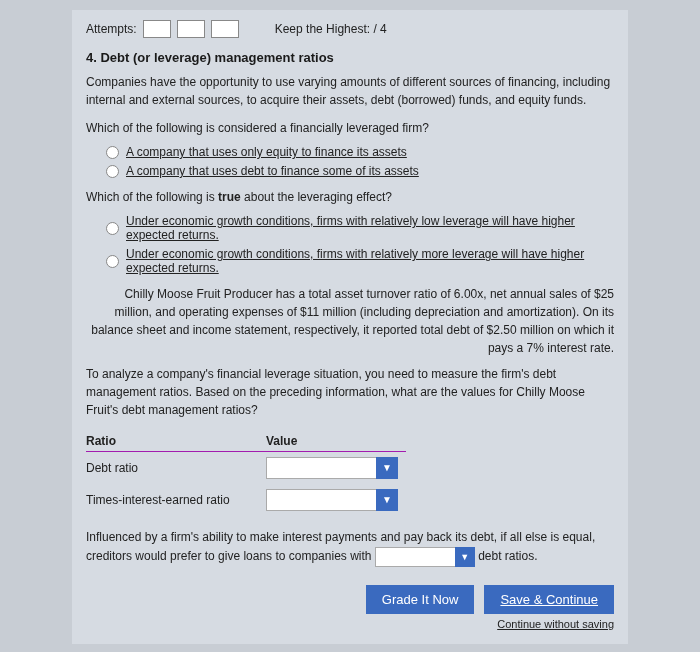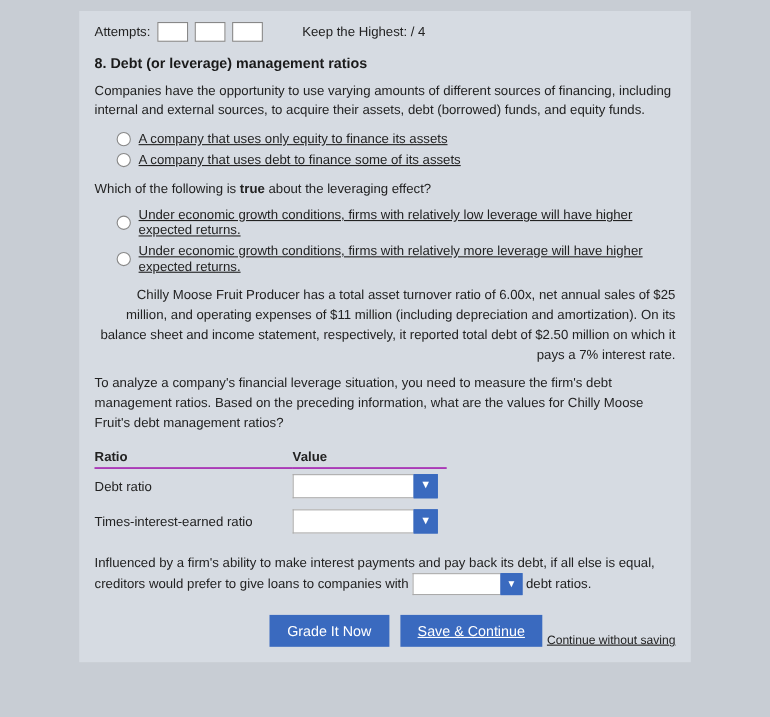--- a/index.html
+++ b/index.html
@@ -174,21 +174,21 @@
       border: 1px solid #3a6abf;
       display: flex;
       align-items: center;
       justify-content: center;
       cursor: pointer;
     }
     .footer-row {
       display: flex;
       justify-content: flex-end;
       align-items: flex-end;
-      flex-direction: row;
+      flex-direction: column;
       gap: 4px;
     }
     .footer-buttons {
       display: flex;
       gap: 10px;
       align-items: center;
     }
     .btn-grade {
       background: #3a6abf;
       color: #fff;
@@ -225,24 +225,25 @@
     <span class="attempts-label">Attempts:</span>
     <div class="attempt-box"></div>
     <div class="attempt-box"></div>
     <div class="attempt-box"></div>
     <span class="keep-highest">
       <span>Keep the Highest:</span>
       <span>/ 4</span>
     </span>
   </div>
 
-  <div class="section-title">8. Debt (or leverage) management ratios</div>
+  <div class="section-title">4. Debt (or leverage) management ratios</div>
 
   <div class="description">Companies have the opportunity to use varying amounts of different sources of financing, including internal and external sources, to acquire their assets, debt (borrowed) funds, and equity funds.</div>
 
+  <div class="question-text">Which of the following is considered a financially leveraged firm?</div>
   <div class="radio-option">
     <div class="radio-circle"></div>
     <span class="radio-label">A company that uses only equity to finance its assets</span>
   </div>
   <div class="radio-option" style="margin-bottom:10px;">
     <div class="radio-circle"></div>
     <span class="radio-label">A company that uses debt to finance some of its assets</span>
   </div>
 
   <div class="question-text">

